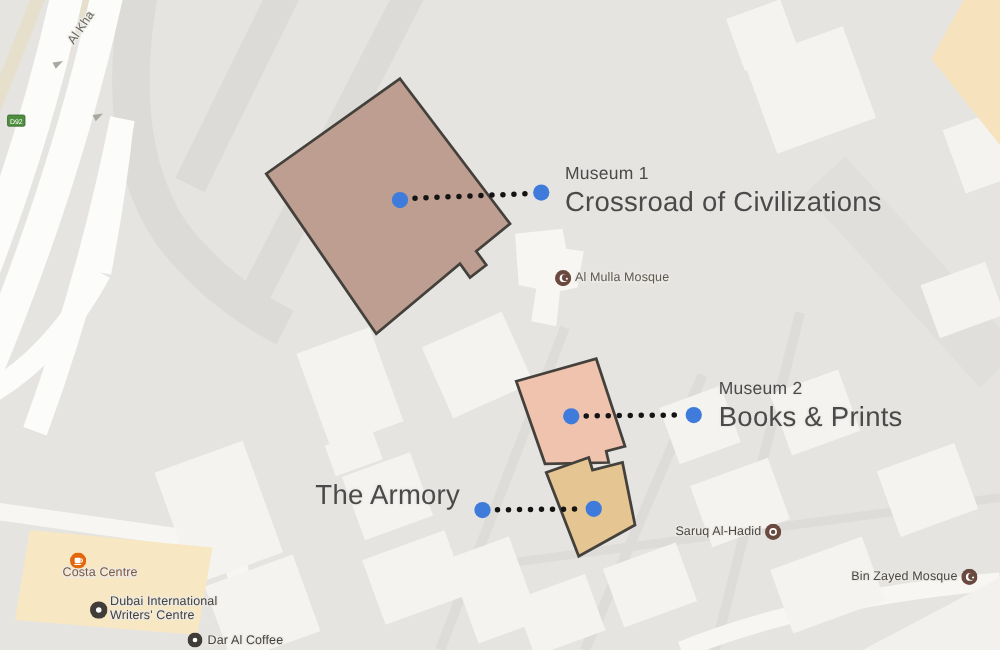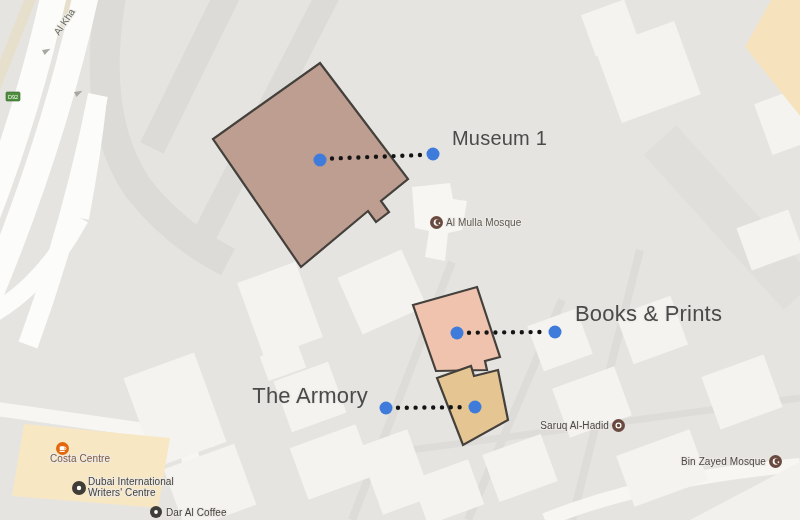--- a/index.html
+++ b/index.html
@@ -5,21 +5,21 @@
   html,body{margin:0;padding:0;background:#fff;}
   #stage{
     position:relative;width:800px;height:520px;overflow:hidden;
     font-family:"Liberation Sans", sans-serif;
     background:#e5e4e1;
   }
   #stage svg.bg{position:absolute;left:0;top:0;}
   
   .annot{position:absolute;color:#4a4a4a;
     text-shadow:0 0 2px #e5e4e1, 0 0 3px #e5e4e1;}
-  .annot .sub{font-size:20px;line-height:20px;letter-spacing:.2px;}
+  .annot .sub{font-size:14px;line-height:20px;letter-spacing:.2px;}
   .annot .title{font-size:22px;line-height:27px;letter-spacing:.2px;}
   .annot.right{text-align:right;}
   
   .poi{position:absolute;display:flex;align-items:center;gap:3px;
     font-size:10px;color:#5f594f;letter-spacing:.1px;white-space:nowrap;
     text-shadow:-1px -1px 0 #eceae7,1px -1px 0 #eceae7,-1px 1px 0 #eceae7,1px 1px 0 #eceae7;}
   .poi .ic{display:inline-block;width:13px;height:13px;flex:0 0 13px;}
   .poi .ic svg{display:block;}
   .poi.costa{color:#7d5a43;}
   .poi.writers{color:#45413b;align-items:center;}
@@ -115,31 +115,33 @@
       <circle cx="433" cy="154" r="6.5"></circle>
       <circle cx="457" cy="333" r="6.5"></circle>
       <circle cx="555" cy="332" r="6.5"></circle>
       <circle cx="475" cy="407" r="6.5"></circle>
       <circle cx="386" cy="408" r="6.5"></circle>
     </g>
   </svg>
 
   <div class="annot" style="left:452px;top:128px;">
     <div class="sub">Museum 1</div>
+    <div class="title">Crossroad of Civilizations</div>
   </div>
 
   <div class="annot" style="left:575px;top:300px;">
+    <div class="sub">Museum 2</div>
     <div class="title">Books &amp; Prints</div>
   </div>
 
   <div class="annot right" style="right:432px;top:382px;">
     <div class="title">The Armory</div>
   </div>
 
-  <div class="poi" style="left:430px;top:216px;">
+  <div class="poi" style="left:444px;top:216px;">
     <span class="ic">
       <svg width="13" height="13" viewBox="0 0 14 14">
           <circle cx="7" cy="7" r="7" fill="#6a4a3f"></circle>
           <circle cx="7.4" cy="7" r="3.4" fill="#fff"></circle>
           <circle cx="9" cy="6.6" r="3" fill="#6a4a3f"></circle>
           <circle cx="10.2" cy="7.6" r="0.9" fill="#fff"></circle>
         </svg>
     </span>
     <span>Al Mulla Mosque</span>
   </div>

